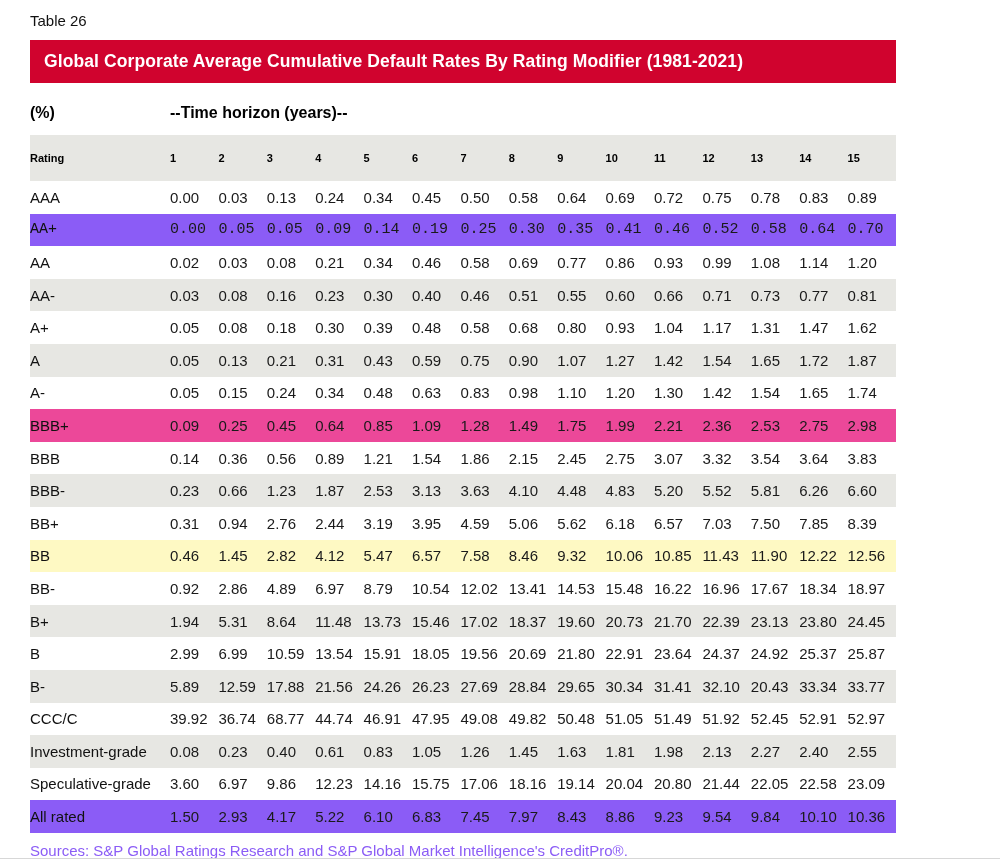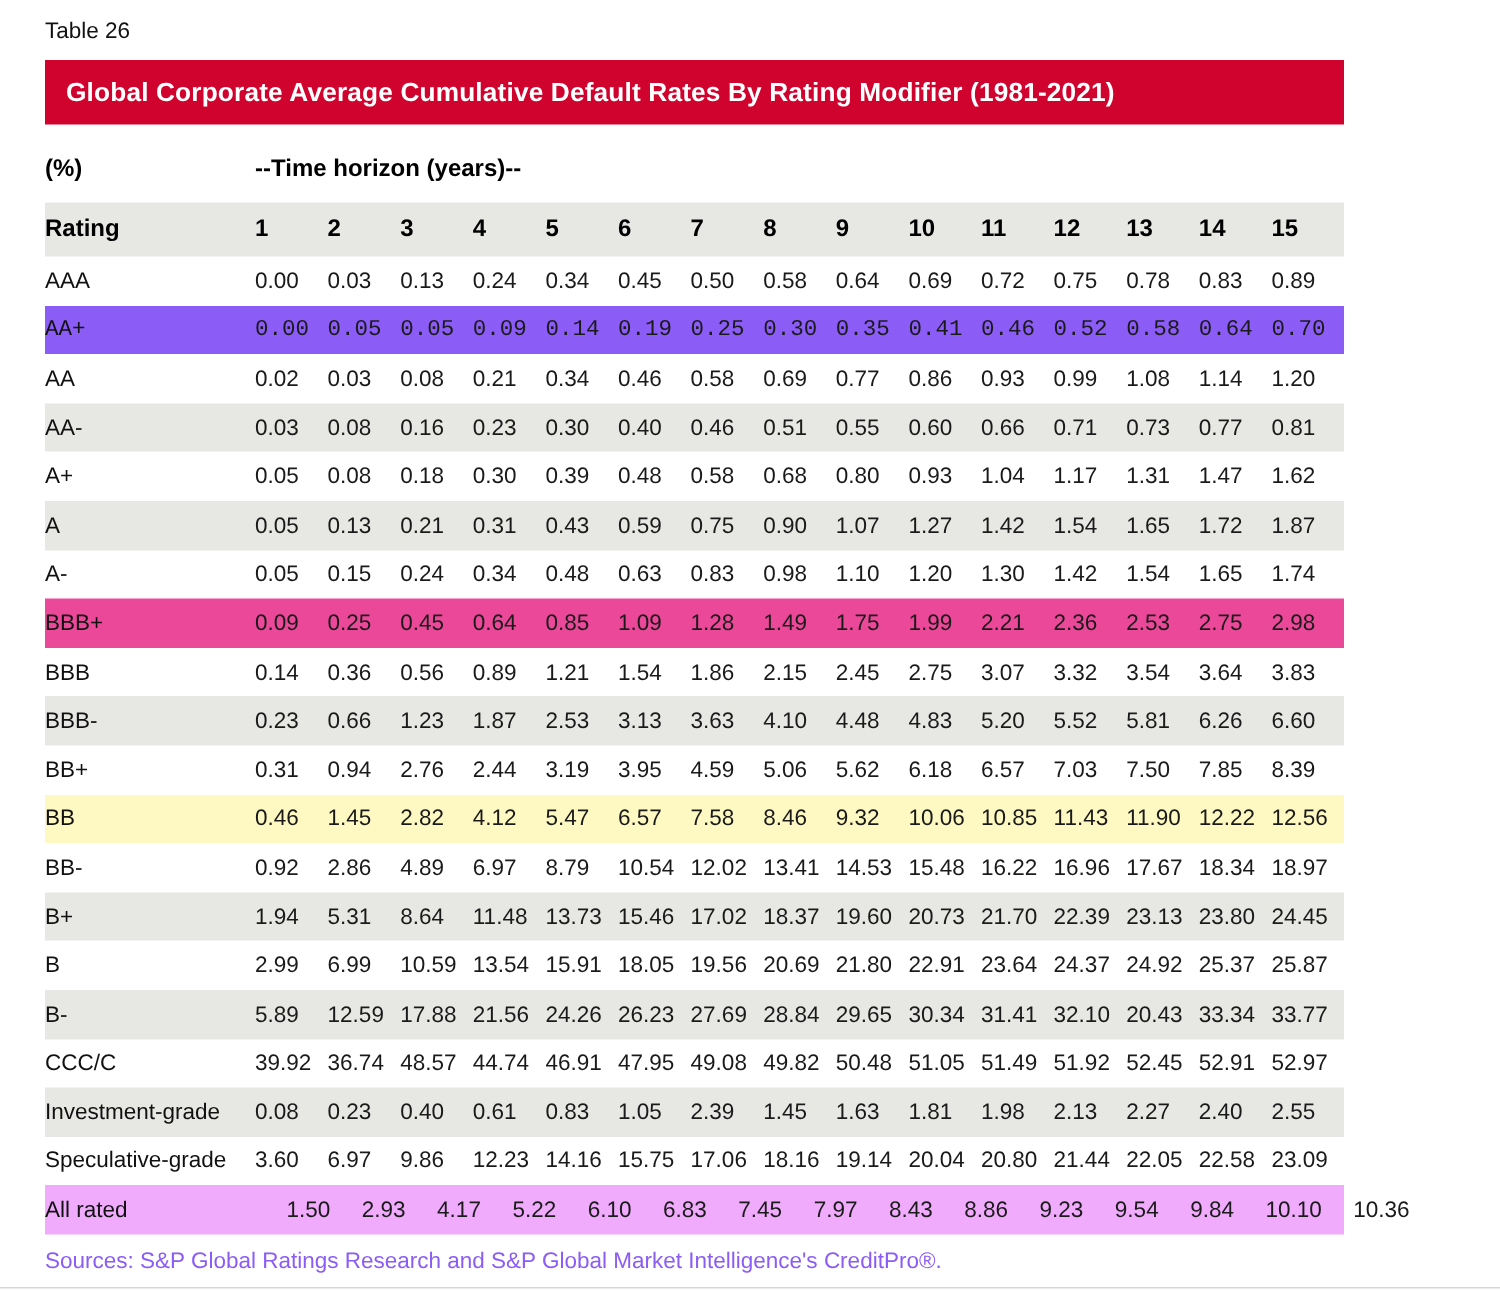--- a/index.html
+++ b/index.html
@@ -55,24 +55,24 @@
     margin-top:7px;
     font-size:15px;
   }
   .row{
     display:grid;
     grid-template-columns:140px repeat(15, 1fr);
     align-items:center;
     height:32.6px;
   }
   .row.header-row{
-    height:36px;
+    height:46px;
     background:var(--stripe);
     font-weight:bold;
-    font-size:16px;
+    font-size:11px;
   }
   .row.stripe{ background:var(--stripe); }
   .cell{
     white-space:nowrap;
     color:var(--ink);
   }
   .cell.rating{ color:#111; }
   .header-row .cell{ color:#000; }
 
   .sources{
@@ -408,21 +408,21 @@
             <div class="cell">31.41</div>
             <div class="cell">32.10</div>
             <div class="cell">20.43</div>
             <div class="cell">33.34</div>
             <div class="cell">33.77</div>
           </div>
           <div class="row">
             <div class="cell rating">CCC/C</div>
             <div class="cell">39.92</div>
             <div class="cell">36.74</div>
-            <div class="cell">48.57</div>
+            <div class="cell">68.77</div>
             <div class="cell">44.74</div>
             <div class="cell">46.91</div>
             <div class="cell">47.95</div>
             <div class="cell">49.08</div>
             <div class="cell">49.82</div>
             <div class="cell">50.48</div>
             <div class="cell">51.05</div>
             <div class="cell">51.49</div>
             <div class="cell">51.92</div>
             <div class="cell">52.45</div>
@@ -430,21 +430,21 @@
             <div class="cell">52.97</div>
           </div>
           <div class="row stripe" style="background: rgb(231, 231, 227);">
             <div class="cell rating">Investment-grade</div>
             <div class="cell">0.08</div>
             <div class="cell">0.23</div>
             <div class="cell">0.40</div>
             <div class="cell">0.61</div>
             <div class="cell">0.83</div>
             <div class="cell">1.05</div>
-            <div class="cell">2.39</div>
+            <div class="cell">1.26</div>
             <div class="cell">1.45</div>
             <div class="cell">1.63</div>
             <div class="cell">1.81</div>
             <div class="cell">1.98</div>
             <div class="cell">2.13</div>
             <div class="cell">2.27</div>
             <div class="cell">2.40</div>
             <div class="cell">2.55</div>
           </div>
           <div class="row">
@@ -458,21 +458,21 @@
             <div class="cell">17.06</div>
             <div class="cell">18.16</div>
             <div class="cell">19.14</div>
             <div class="cell">20.04</div>
             <div class="cell">20.80</div>
             <div class="cell">21.44</div>
             <div class="cell">22.05</div>
             <div class="cell">22.58</div>
             <div class="cell">23.09</div>
           </div>
-          <div class="row stripe" style="background: #f0abfc; gap: 21px;">
+          <div class="row stripe" style="background: #8b5cf6;">
             <div class="cell rating">All rated</div>
             <div class="cell">1.50</div>
             <div class="cell">2.93</div>
             <div class="cell">4.17</div>
             <div class="cell">5.22</div>
             <div class="cell">6.10</div>
             <div class="cell">6.83</div>
             <div class="cell">7.45</div>
             <div class="cell">7.97</div>
             <div class="cell">8.43</div>

